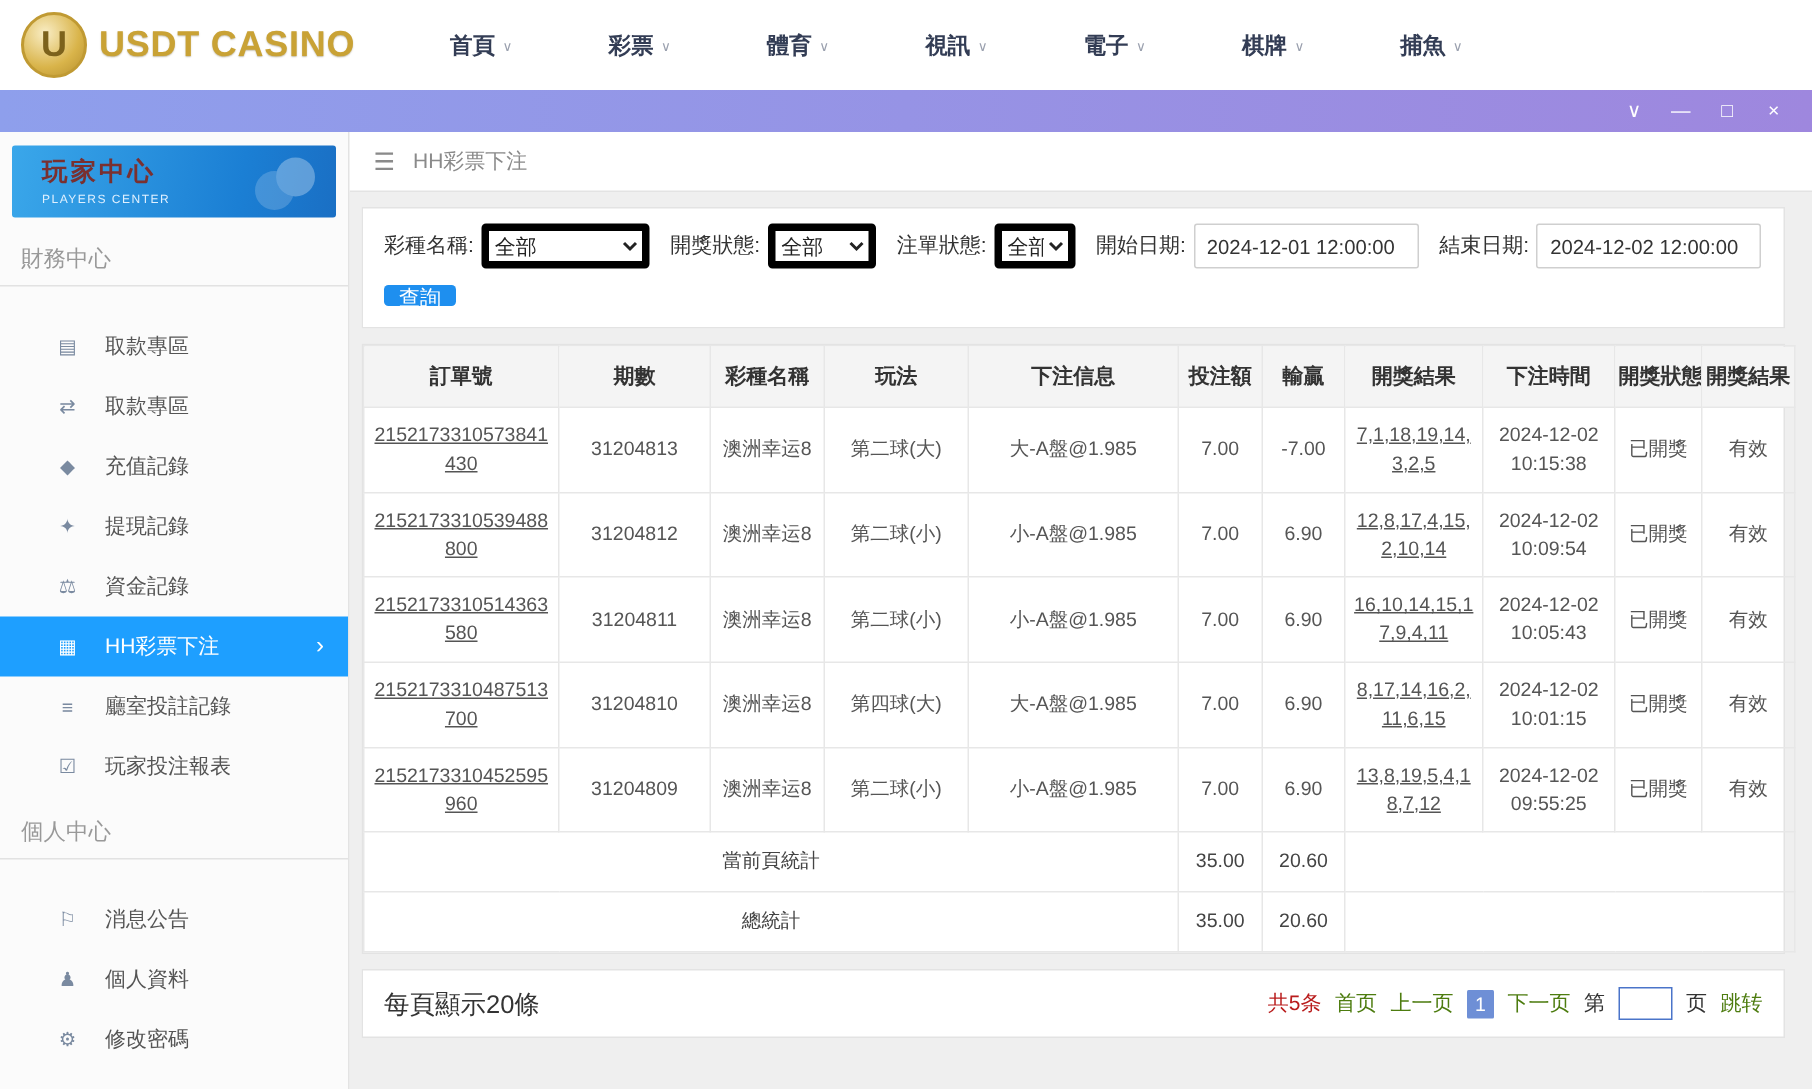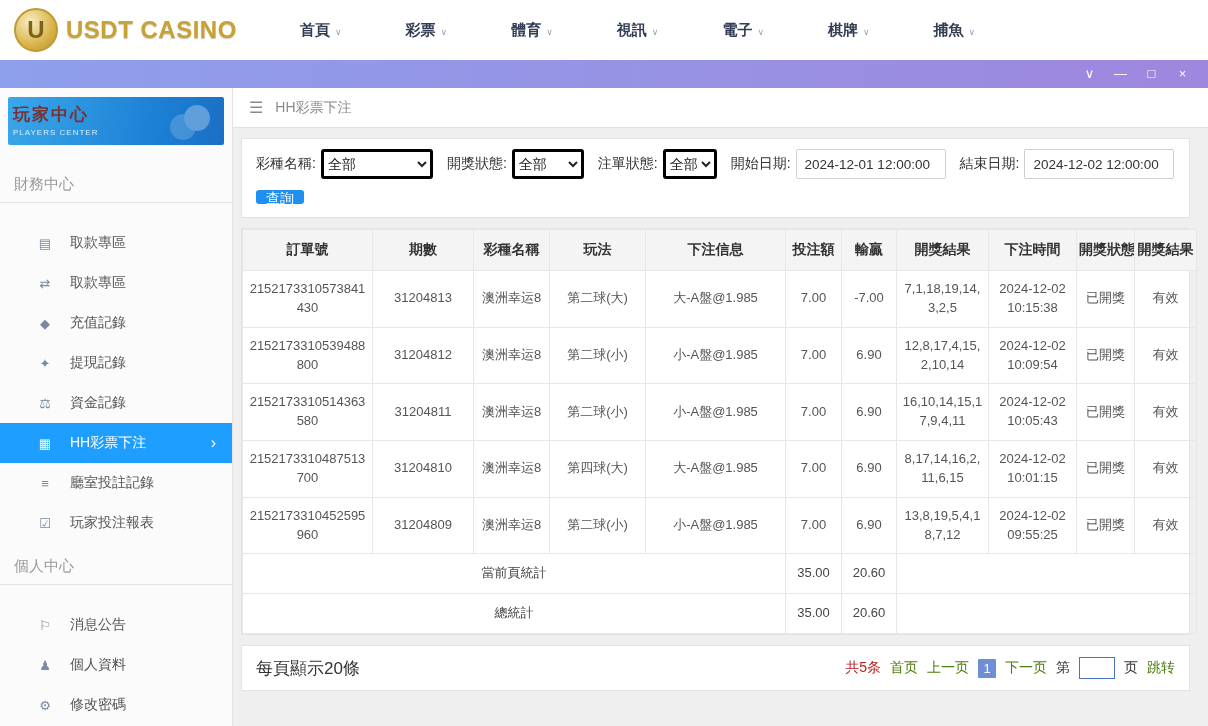--- a/index.html
+++ b/index.html
@@ -24,22 +24,22 @@
   .nav-item { display: flex; align-items: center; padding: 0 32px; cursor: pointer; height: 60px; }
   .nav-label { font-size: 15px; font-weight: bold; color: #333d55; }
   .nav-caret { font-size: 9px; color: #9aa0ae; margin-left: 5px; margin-top: 3px; }
   
   .titlebar { height: 28px; background: linear-gradient(90deg, #8e9fec, #9e87de);
     display: flex; align-items: center; justify-content: flex-end; padding-right: 10px; }
   .win-btn { color: #fff; font-size: 13px; width: 31px; text-align: center; cursor: pointer; line-height: 28px; }
   
   .content { display: flex; height: 638px; }
   .sidebar { width: 233px; background: #fbfbfb; border-right: 1px solid #e3e3e3; overflow: hidden; flex: none; }
-  .sidebar-hero { margin: 9px 8px 16px 8px; height: 48px; border-radius: 2px; position: relative;
-    background: linear-gradient(100deg, #3aa7ea 0%, #1b7fd4 70%, #1a6fc4 100%); padding: 6px 5px; }
+  .sidebar-hero { margin: 9px 8px 4px 8px; height: 48px; border-radius: 2px; position: relative;
+    background: linear-gradient(100deg, #3aa7ea 0%, #1b7fd4 70%, #1a6fc4 100%); padding: 6px 20px; }
   .hero-title { font-size: 17px; font-weight: bold; color: #7a3030; letter-spacing: 2px; }
   .hero-sub { font-size: 8px; color: #dff0ff; letter-spacing: 1px; margin-top: 2px; }
   .hero-deco { position: absolute; right: 14px; top: 8px; width: 26px; height: 26px; border-radius: 50%;
     background: rgba(255,255,255,.30); box-shadow: -14px 9px 0 rgba(255,255,255,.18); }
   .side-section-label { font-size: 15px; color: #999; padding: 14px 14px 8px; border-bottom: 1px solid #e2e2e2; margin-bottom: 20px; }
   .side-item { height: 40px; display: flex; align-items: center; padding-left: 36px; cursor: pointer; color: #555; }
   .side-icon { width: 18px; font-size: 13px; color: #7a8aa0; margin-right: 16px; text-align: center; flex: none; }
   .side-label { font-size: 14px; }
   .side-item.active { background: #1e9fff; color: #fff; }
   .side-item.active .side-icon { color: #fff; }
@@ -47,36 +47,36 @@
   
   .main { flex: 1; overflow: hidden; }
   .breadcrumb { height: 40px; background: #fff; border-bottom: 1px solid #e3e3e3; display: flex; align-items: center; padding-left: 16px; }
   .hamburger { font-size: 16px; color: #8a8a8a; cursor: pointer; }
   .crumb-title { font-size: 14px; color: #8a8a8a; margin-left: 12px; }
   .panel { background: #fff; border: 1px solid #e3e3e3; margin: 10px 18px 0 8px; }
   .filter-panel { padding: 10px 14px; }
   .filter-row { display: flex; align-items: center; }
   .f-group { display: flex; align-items: center; margin-right: 14px; }
   .f-label { font-size: 14px; color: #333; margin-right: 5px; white-space: nowrap; }
-  select { height: 30px; border: 3px solid #000000; border-radius: 3px; background: #fff;
+  select { height: 30px; border: 5px solid #000000; border-radius: 3px; background: #fff;
     font-size: 14px; color: #222; font-family: inherit; }
   .sel-lottery { width: 112px; }
   .sel-draw { width: 72px; }
   .sel-order { width: 54px; }
   .date-input { width: 150px; height: 30px; border: 1px solid #cfcfcf; border-radius: 2px;
     font-size: 13.5px; color: #333; padding: 0 8px; font-family: inherit; }
   .btn-search { margin-top: 11px; width: 48px; height: 14px; background: #1e8fef; color: #fff;
     border: none; border-radius: 3px; font-size: 14px; cursor: pointer; font-family: inherit; }
   
   table { width: 100%; border-collapse: collapse; table-layout: fixed; }
   th { background: #f4f4f4; font-size: 14px; font-weight: bold; color: #333; padding: 11px 2px;
     border: 1px solid #e7e7e7; text-align: center; white-space: nowrap; overflow: hidden; }
   td { font-size: 13px; color: #555; text-align: center; border: 1px solid #e7e7e7;
     padding: 9px 4px; line-height: 1.45; }
-  td.cell-order-no, td.cell-draw-result { word-break: break-all; }
+  td.cell-order-no, td.cell-draw-result { word-break: break-all; text-decoration: underline; }
   tr.summary-row td { padding: 10px 4px; color: #444; }
   
   .footer-panel { height: 46px; display: flex; align-items: center; justify-content: space-between; padding: 0 14px; }
   .page-size { font-size: 17px; color: #333; }
   .pager { display: flex; align-items: center; gap: 9px; font-size: 14px; }
   .total { color: #b91c1c; }
   .plink { color: #4d7c0f; cursor: pointer; text-decoration: none; }
   .pcur { background: #6e8fd6; color: #fff; min-width: 18px; height: 19px; line-height: 19px;
     text-align: center; padding: 0 4px; font-size: 13px; cursor: pointer; border-radius: 1px; }
   .jump-txt { color: #333; }

